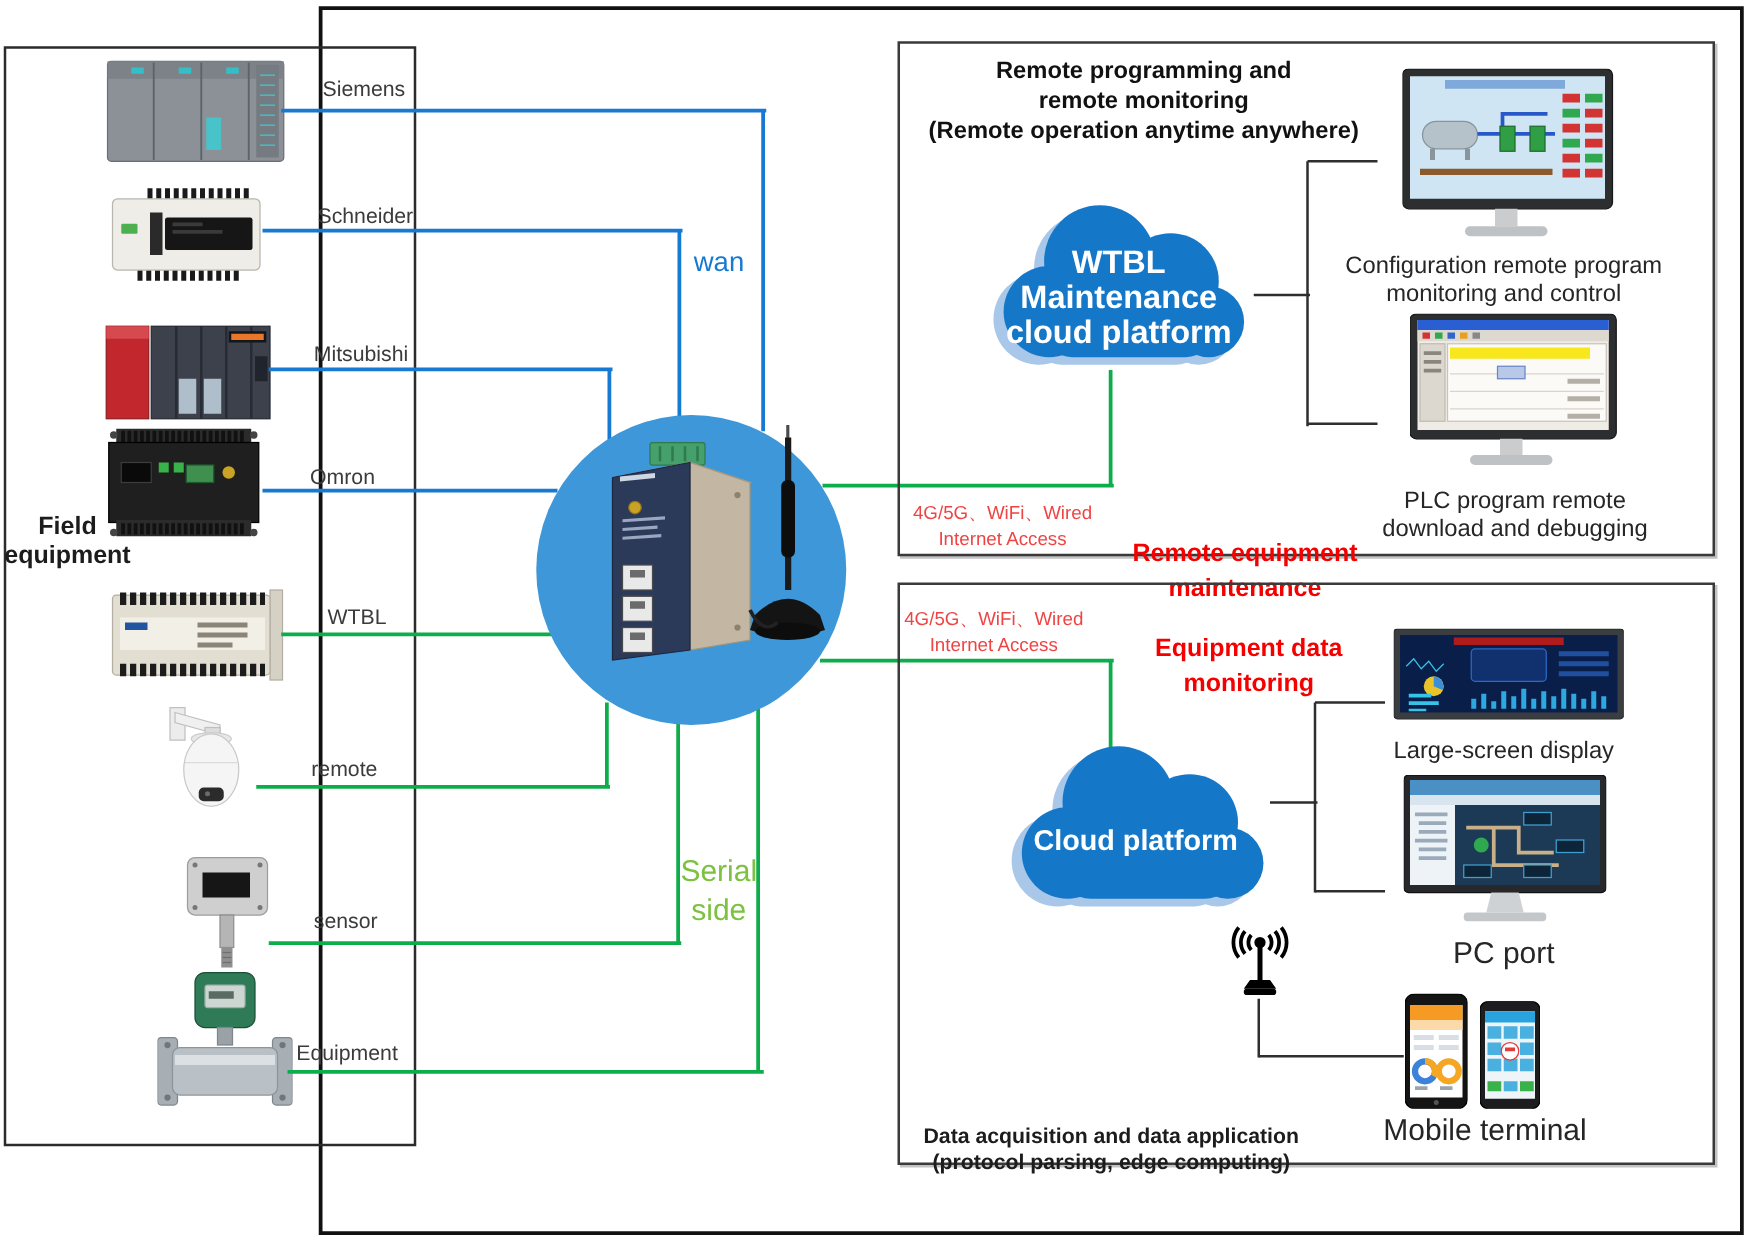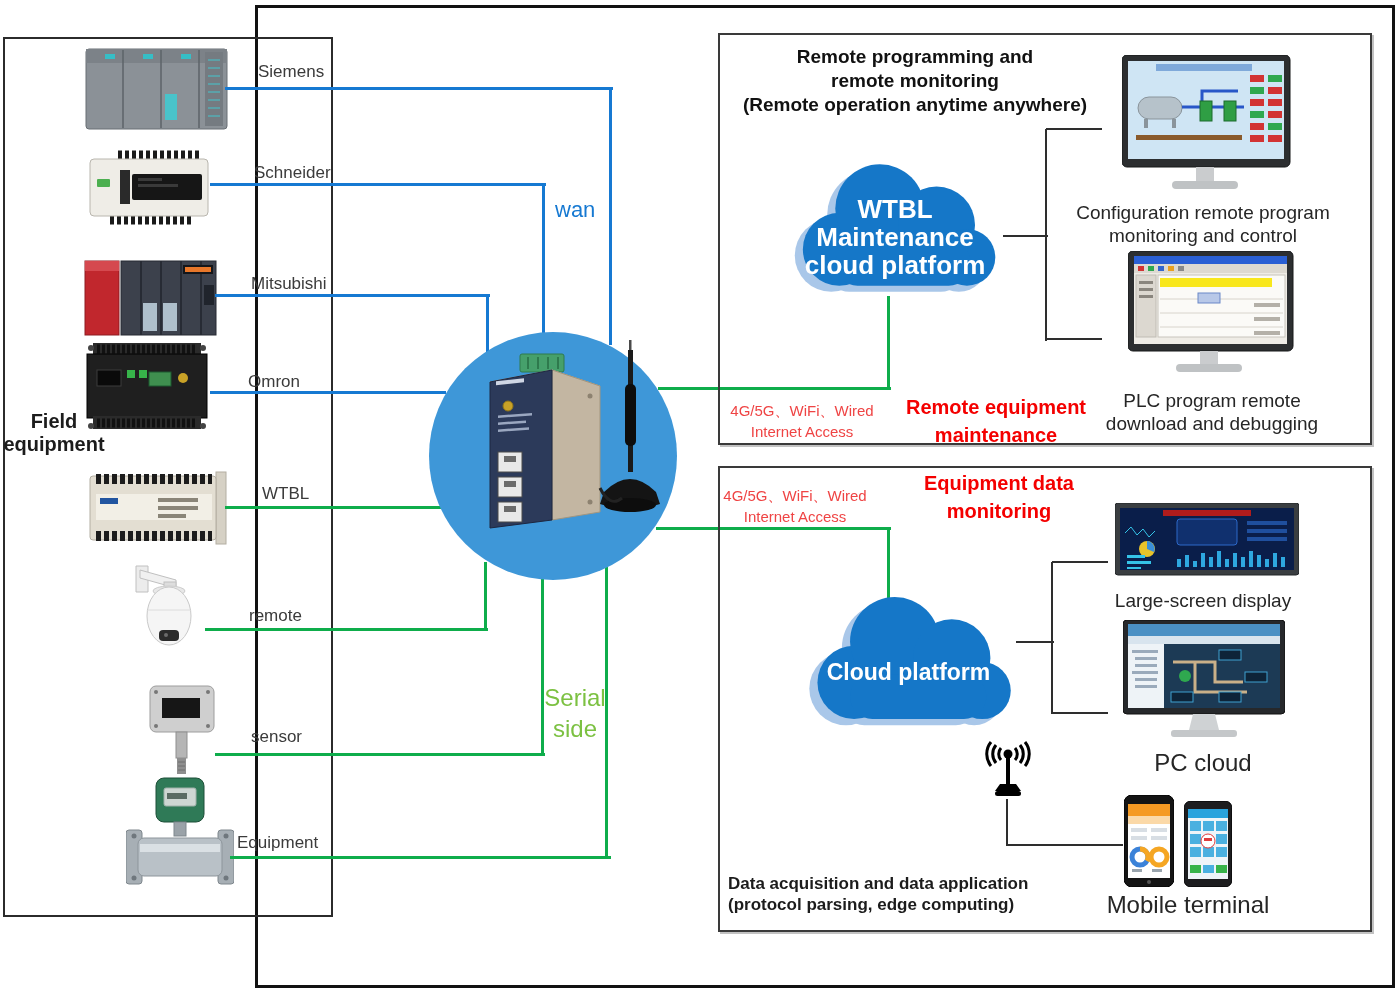--- a/index.html
+++ b/index.html
@@ -25,22 +25,22 @@
   #serial-label{left:533px;top:682px;width:84px;text-align:center;font-size:24px;
                 line-height:31px;color:var(--label-green,#7CC142);}
   #remote-title{left:735px;top:45px;width:360px;text-align:center;font-weight:bold;
                 font-size:19px;line-height:24px;color:#111;}
   .cloud-text{position:absolute;text-align:center;color:#fff;font-weight:bold;}
   #wtbl-text{left:795px;top:195px;width:200px;font-size:26px;line-height:28px;}
   #cloud2-text{left:806px;top:659px;width:205px;font-size:23px;}
   .access{position:absolute;width:160px;text-align:center;font-size:15px;
           line-height:21px;color:#ef4444;}
   .redtxt{position:absolute;width:212px;text-align:center;font-weight:bold;
-          font-size:20px;line-height:28px;color:var(--accent-red,#F40000);}
-  #footer-text{left:728px;top:873px;width:322px;font-weight:bold;
+          font-size:20px;line-height:28px;color:var(--accent-red,#F40000);margin-top:36px;}
+  #footer-text{left:728px;top:898px;width:322px;text-align:center;font-weight:bold;
                font-size:17px;line-height:21px;color:#1c1c1c;}
 </style>
 </head>
 <body>
 
 <div id="canvas">
 
   <div id="outer-box" class="box"></div>
 
   <div id="field-box" class="box"></div>
@@ -461,21 +461,21 @@
     <g fill="#0e2438" stroke="#3fa0d0">
         <rect x="96" y="30" width="22" height="10"></rect>
         <rect x="122" y="52" width="22" height="10"></rect>
         <rect x="48" y="72" width="22" height="10"></rect>
         <rect x="96" y="72" width="22" height="10"></rect>
       </g>
     <circle cx="62" cy="56" r="6" fill="#2fa84f"></circle>
     <path d="M70 94 h22 l4 16 h-30 z" fill="#cfd2d4"></path>
     <rect x="48" y="110" width="66" height="7" rx="3" fill="#c4c7c9"></rect>
   </svg>
-  <div class="cap cap-24" style="left:1103px;top:749px;width:200px">PC cloud</div>
+  <div class="cap cap-24" style="left:1103px;top:749px;width:200px">PC port</div>
 
   <svg class="abs" style="left:982px;top:740px" width="52" height="60" viewBox="0 0 52 60">
     <g fill="#000">
       <circle cx="26" cy="14" r="4.5"></circle>
       <rect x="24" y="16" width="4" height="28"></rect>
       <path d="M18 44 h16 l5 7 h-26 z"></path>
       <rect x="13" y="51" width="26" height="5" rx="2.5"></rect>
     </g>
     <g stroke="#000" stroke-width="3" fill="none">
       <path d="M19 8 A9 9 0 0 0 19 20"></path>

